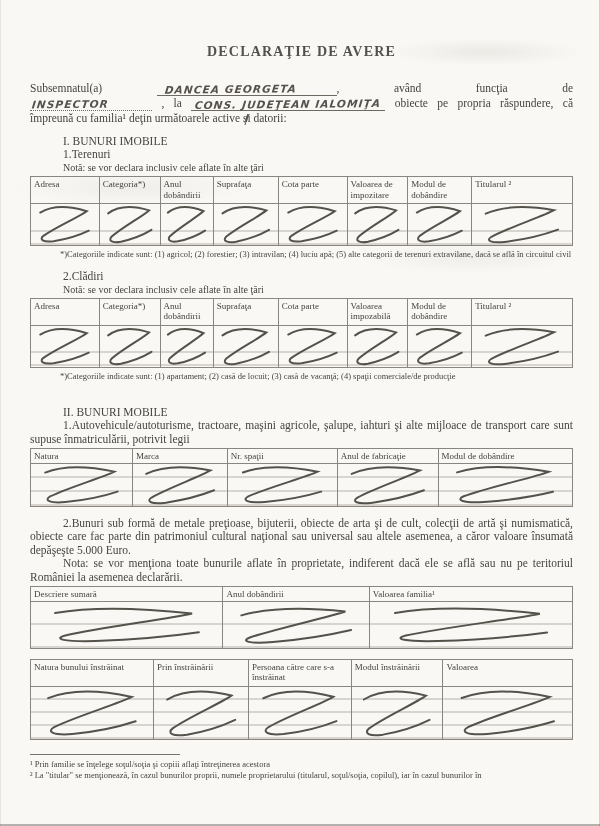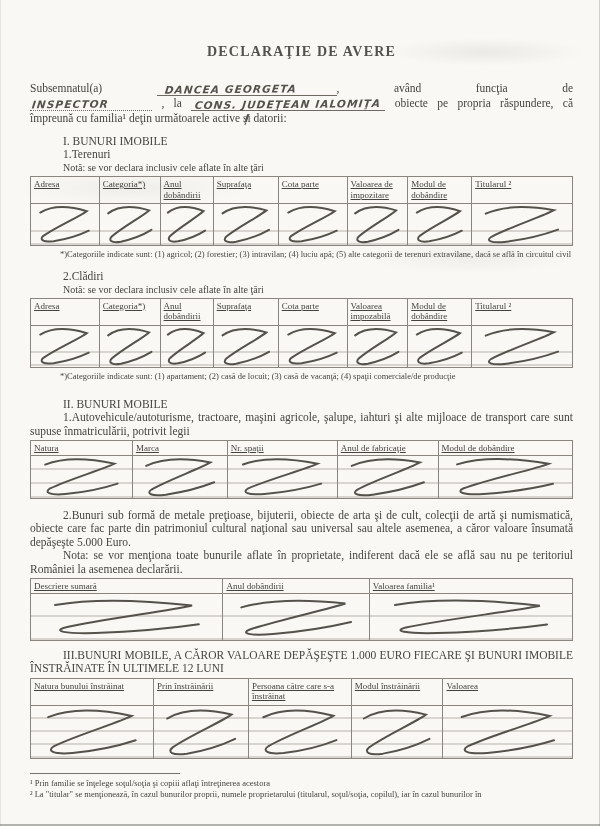--- a/index.html
+++ b/index.html
@@ -29,21 +29,21 @@
   .hand{font-family:"DejaVu Sans", sans-serif; font-style:italic; font-weight:600;
     font-size:10.5px; letter-spacing:1.1px; color:#55524b; display:inline-block;
     transform:skewX(-7deg) rotate(-0.6deg); white-space:nowrap;}
   .stray{position:absolute; left:216px; top:33px; width:1.5px; height:8px;
     background:#55524b; transform:rotate(18deg);}
   .sec-h{font-size:11.5px; line-height:14px; margin:8px 0 0; text-indent:33px;}
   .sub-h{font-size:11.5px; line-height:13px; margin:0; text-indent:33px;}
   .note{font-size:10px; line-height:13px; margin:0; text-indent:33px;}
   .ftable{width:100%; border-collapse:collapse; table-layout:fixed; margin-top:2px;}
   .ftable th{border:1px solid #8a867f; font-weight:normal; font-size:9px; line-height:10.5px;
-    text-align:left; vertical-align:top; padding:2px 3px 1px; color:#45433e; overflow:hidden;text-decoration:underline;}
+    text-align:left; vertical-align:top; padding:2px 3px 1px; color:#45433e; overflow:hidden;}
   .hdr2 th{height:23px;}
   .hdr1 th{height:10px; white-space:nowrap;}
   .zcell{border:1px solid #8a867f; padding:0; position:relative;}
   .b3 .zcell{height:41px;
     background:repeating-linear-gradient(to bottom, transparent 0 12.6px, #b6b2aa 12.6px 13.3px);}
   .b3a .zcell{height:42px;
     background:repeating-linear-gradient(to bottom, transparent 0 13.3px, #b6b2aa 13.3px 14px);}
   .b4 .zcell{height:46px;
     background:repeating-linear-gradient(to bottom, transparent 0 10.8px, #b6b2aa 10.8px 11.5px);}
   .b5 .zcell{height:52px;
@@ -256,21 +256,21 @@
                   <path d="M10 16 C28 7 52 5 87 13 C74 21 36 35 16 47 C9 52 15 56 33 54 C55 51 74 46 91 39" fill="none" stroke="#55524b" stroke-width="2" stroke-linecap="round" vector-effect="non-scaling-stroke"></path>
                 </svg>
               </span>
             </td>
       </tr>
         </tbody>
     </table>
     <p class="fn">*)Categoriile indicate sunt: (1) apartament; (2) casă de locuit; (3) casă de vacanţă; (4) spaţii comerciale/de producţie</p>
 
     <div class="gap12"></div>
-    <p class="sec-h" style="margin-top:4px">II. BUNURI MOBILE</p>
+    <p class="sec-h" style="margin-top:12px">II. BUNURI MOBILE</p>
     <p class="p ind1">1.Autovehicule/autoturisme, tractoare, maşini agricole, şalupe, iahturi şi alte mijloace de transport care sunt supuse înmatriculării, potrivit legii</p>
 
     <table class="ftable">
       <colgroup>
           <col style="width:18.8%">
           <col style="width:17.5%">
           <col style="width:20.3%">
           <col style="width:18.6%">
           <col style="width:24.8%">
         </colgroup>
@@ -362,21 +362,20 @@
                 <svg viewBox="0 0 100 60" preserveAspectRatio="none">
                   <path d="M10 16 C28 7 52 5 87 13 C74 21 36 35 16 47 C9 52 15 56 33 54 C55 51 74 46 91 39" fill="none" stroke="#55524b" stroke-width="2" stroke-linecap="round" vector-effect="non-scaling-stroke"></path>
                 </svg>
               </span>
             </td>
       </tr>
         </tbody>
     </table>
 
     <div class="gap8"></div>
-    <p class="p ind1">III.BUNURI MOBILE, A CĂROR VALOARE DEPĂŞEŞTE 1.000 EURO FIECARE ŞI BUNURI IMOBILE ÎNSTRĂINATE ÎN ULTIMELE 12 LUNI</p>
 
     <table class="ftable">
       <colgroup>
           <col style="width:22.7%">
           <col style="width:17.5%">
           <col style="width:19%">
           <col style="width:16.9%">
           <col style="width:23.9%">
         </colgroup>
       <thead>

